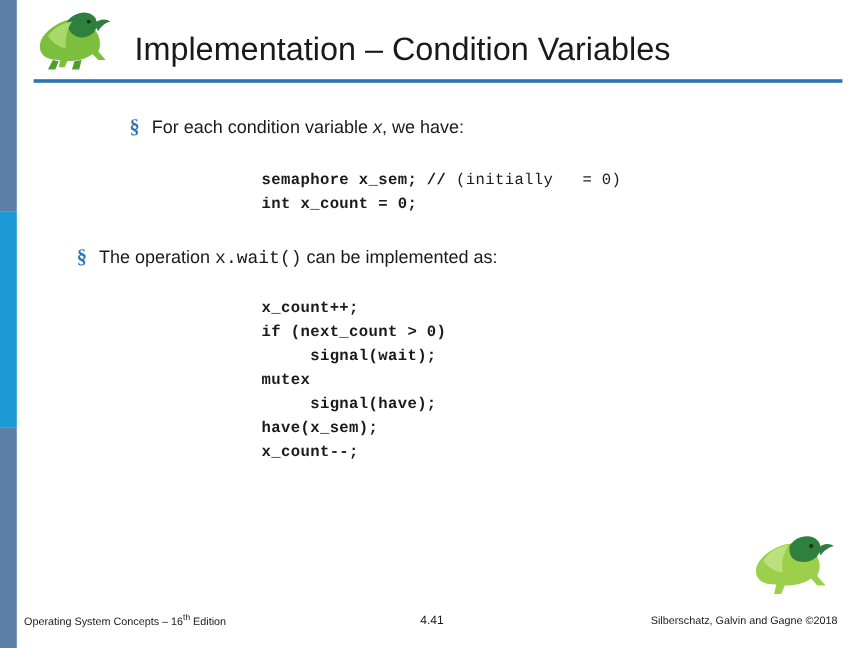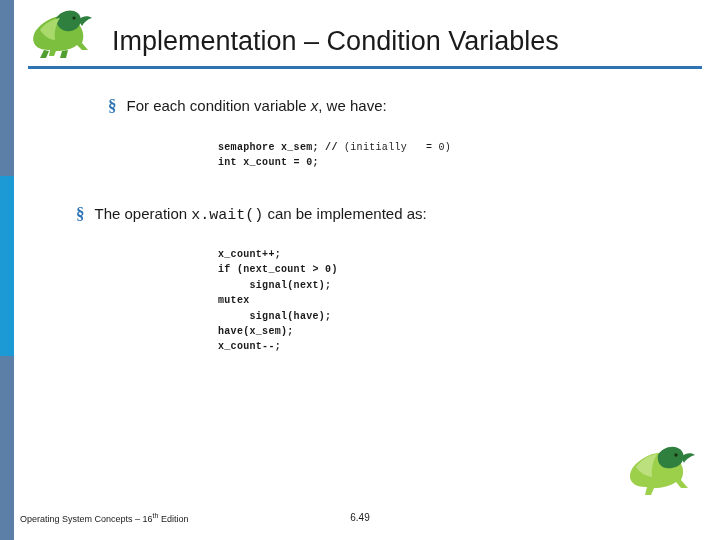--- a/index.html
+++ b/index.html
@@ -90,26 +90,26 @@
     color: #2e74b5;
     font-family: "Liberation Serif", serif;
     font-size: 17px;
     font-weight: bold;
     margin-right: 10px;
   }
   .mono {
     font-family: "Liberation Mono", monospace;
   }
   .b1 { left: 76px; top: 96px; margin-left: 32px; }
-  .b2 { left: 76px; top: 204px; }
+  .b2 { left: 64px; top: 204px; }
 
   .code-block {
     position: absolute;
     font-family: "Liberation Mono", monospace;
-    font-size: 10px;
+    font-size: 13px;
     color: #1a1a1a;
     white-space: pre;
     line-height: 1.54;
     letter-spacing: 0.3px;
   }
   .code1 { left: 218px; top: 140px; font-weight: bold; }
   .code1 .lighter { font-weight: normal; }
   .code2 { left: 218px; top: 247px; font-weight: bold; }
 
   
@@ -175,32 +175,33 @@
 
 <div class="code-block code1"><span>semaphore x_sem; //</span><span class="lighter"> (initially   = 0)</span>
 <span>int x_count = 0;</span></div>
 
 <div class="bullet b2">
   <span class="sect">§</span><span>The operation </span><span class="mono">x.wait()</span><span> can be implemented as:</span>
 </div>
 
 <div class="code-block code2"><span>x_count++;</span>
 <span>if (next_count &gt; 0)</span>
-<span>     signal(next);</span>
+<span>     signal(wait);</span>
 <span>mutex</span>
 <span>     signal(have);</span>
 <span>have(x_sem);</span>
 <span>x_count--;</span></div>
 
 <svg class="logo-bottom" viewBox="0 0 74 58">
   <g>
     <path d="M8 40 C4 35 6 27 13 21 C21 14 31 10 40 11 C49 12 55 17 58 24 C60 29 59 34 57 38 L64 46 L57 46 L52 40 C46 44 38 46 30 46 L27 53 L21 53 L23 45 C16 45 11 44 8 40 Z" fill="#9ccf4a"></path>
     <path d="M34 13 C38 6 47 3 54 6 C60 9 61 15 58 20 C55 25 48 27 42 26 C36 25 33 20 34 13 Z" fill="#2f7f3f"></path>
     <path d="M12 25 C17 18 25 13 33 12 C29 19 27 27 28 35 C22 34 16 31 12 25 Z" fill="#bde07f"></path>
     <path d="M57 15 C61 11 67 10 71 13 C67 14 62 17 60 21 Z" fill="#2f7f3f"></path>
     <circle cx="52" cy="13" r="1.7" fill="#18340f"></circle>
   </g>
 </svg>
 
 <div class="footer">
   <div class="footer-left"><span>Operating System Concepts – 16</span><sup>th</sup><span> Edition</span></div>
-  <div class="footer-center">6.49</div>
+  <div class="footer-center">4.41</div>
+  <div class="footer-right">Silberschatz, Galvin and Gagne ©2018</div>
 </div>
 
 </body></html>

